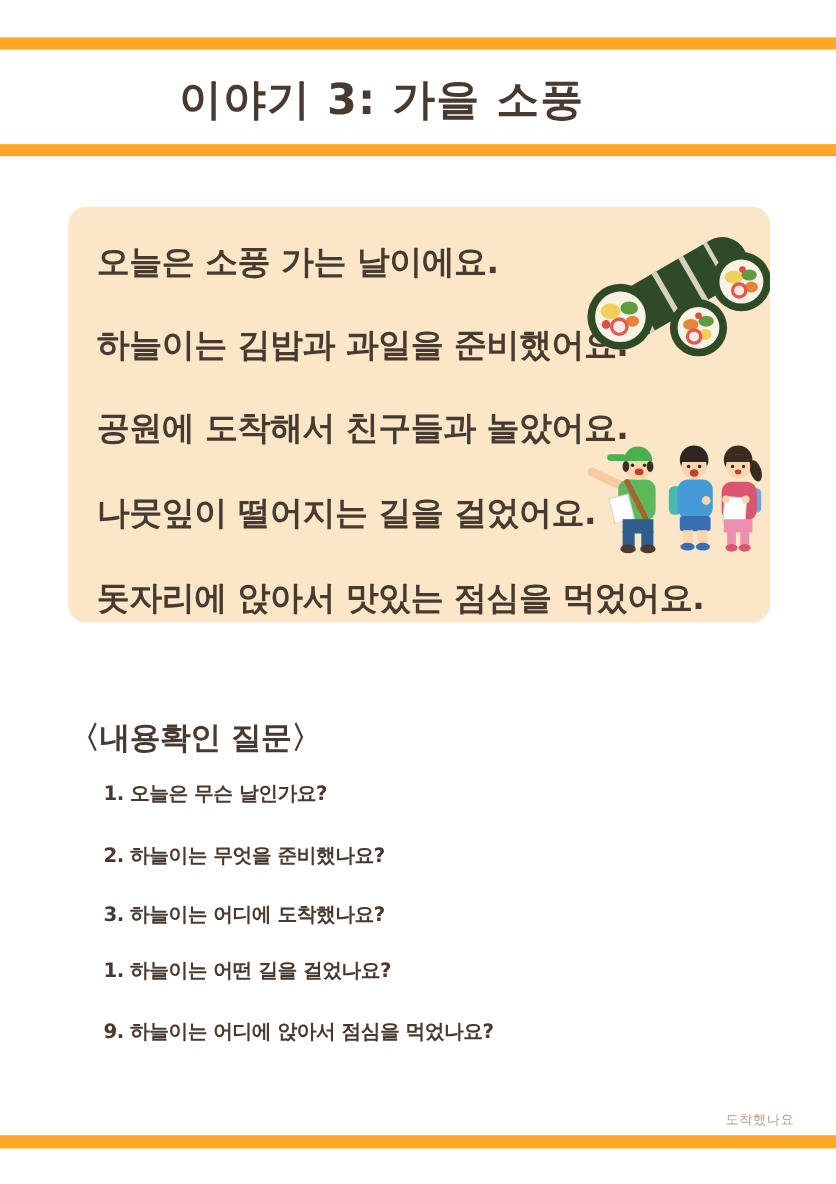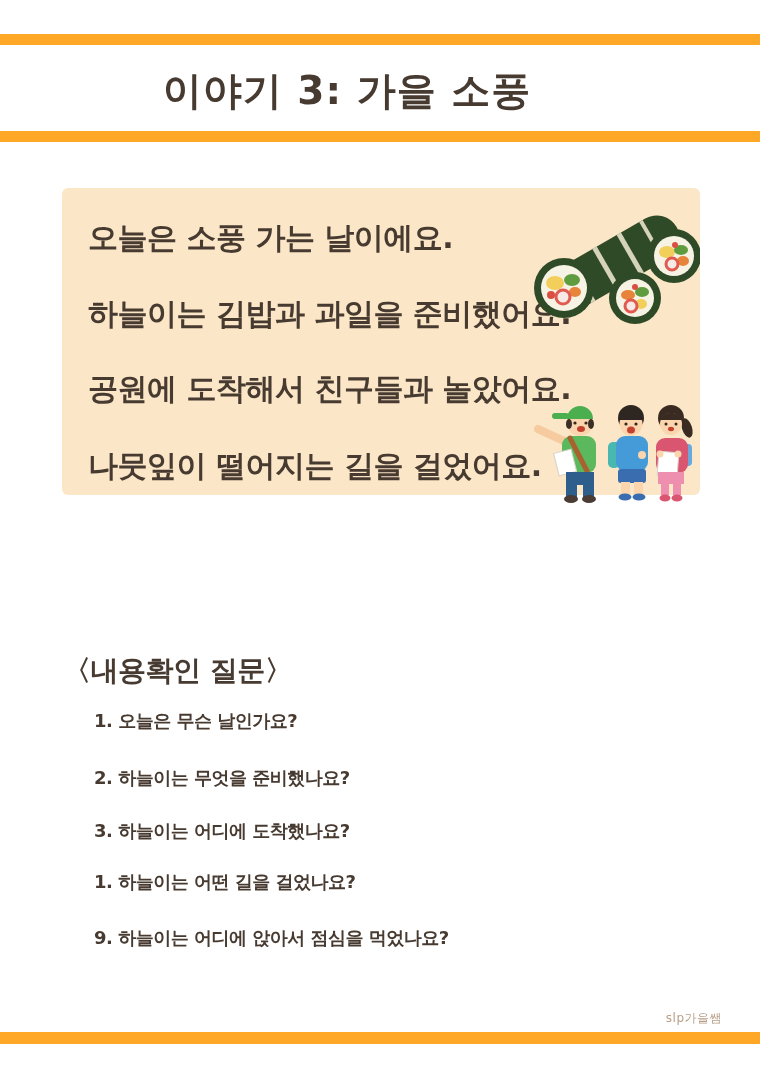--- a/index.html
+++ b/index.html
@@ -12,22 +12,22 @@
     position:absolute;left:0;width:760px;height:11px;background:#FFA726;
   }
   #bar-top{top:34px;}
   #bar-title-bottom{top:131px;}
   #bar-bottom{top:1032px;height:12px;}
   .page-title{
     position:absolute;top:64px;left:0;width:694px;text-align:center;
     font-size:39px;font-weight:700;letter-spacing:1px;color:#473A30;
   }
   .story-box{
-    position:absolute;left:62px;top:188px;width:638px;height:307px;
-    background:#FBE7C7;border-radius:6px;
+    position:absolute;left:62px;top:188px;width:638px;height:378px;
+    background:#FBE7C7;border-radius:16px;
   }
   .story-line{
     position:absolute;left:26px;font-size:30px;font-weight:700;
     letter-spacing:-0.5px;white-space:nowrap;color:#473A30;
   }
   #story-line-0{top:30px;}
   #story-line-1{top:106px;}
   #story-line-2{top:181px;}
   #story-line-3{top:258px;}
   #story-line-4{top:336px;}
@@ -59,20 +59,21 @@
 
 <div class="page-title">이야기 3: 가을 소풍</div>
 
 <div class="accent-bar" id="bar-title-bottom"></div>
 
 <div class="story-box">
   <div class="story-line" id="story-line-0">오늘은 소풍 가는 날이에요.</div>
   <div class="story-line" id="story-line-1">하늘이는 김밥과 과일을 준비했어요.</div>
   <div class="story-line" id="story-line-2">공원에 도착해서 친구들과 놀았어요.</div>
   <div class="story-line" id="story-line-3">나뭇잎이 떨어지는 길을 걸었어요.</div>
+  <div class="story-line" id="story-line-4">돗자리에 앉아서 맛있는 점심을 먹었어요.</div>
 </div>
 
 <svg class="illus" id="kimbap-illus" width="172" height="112" viewBox="0 0 172 112">
 
   <g transform="rotate(-30 88 50)">
     <rect x="18" y="27" width="140" height="46" rx="23" fill="#2F4A27"></rect>
     <rect x="46" y="27" width="5" height="46" fill="#E9E2CC" opacity="0.9"></rect>
     <rect x="74" y="27" width="5" height="46" fill="#E9E2CC" opacity="0.9"></rect>
     <rect x="102" y="27" width="5" height="46" fill="#E9E2CC" opacity="0.9"></rect>
     <rect x="128" y="27" width="4" height="46" fill="#E9E2CC" opacity="0.9"></rect>
@@ -173,15 +174,15 @@
   </g>
 </svg>
 
 <div class="q-header">〈내용확인 질문〉</div>
 <div class="q-item" id="q-0">1. 오늘은 무슨 날인가요?</div>
 <div class="q-item" id="q-1">2. 하늘이는 무엇을 준비했나요?</div>
 <div class="q-item" id="q-2">3. 하늘이는 어디에 도착했나요?</div>
 <div class="q-item" id="q-3">1. 하늘이는 어떤 길을 걸었나요?</div>
 <div class="q-item" id="q-4">9. 하늘이는 어디에 앉아서 점심을 먹었나요?</div>
 
-<div class="watermark">slp가을쌤</div>
+<div class="watermark">도착했나요</div>
 
 <div class="accent-bar" id="bar-bottom"></div>
 
 </body></html>

